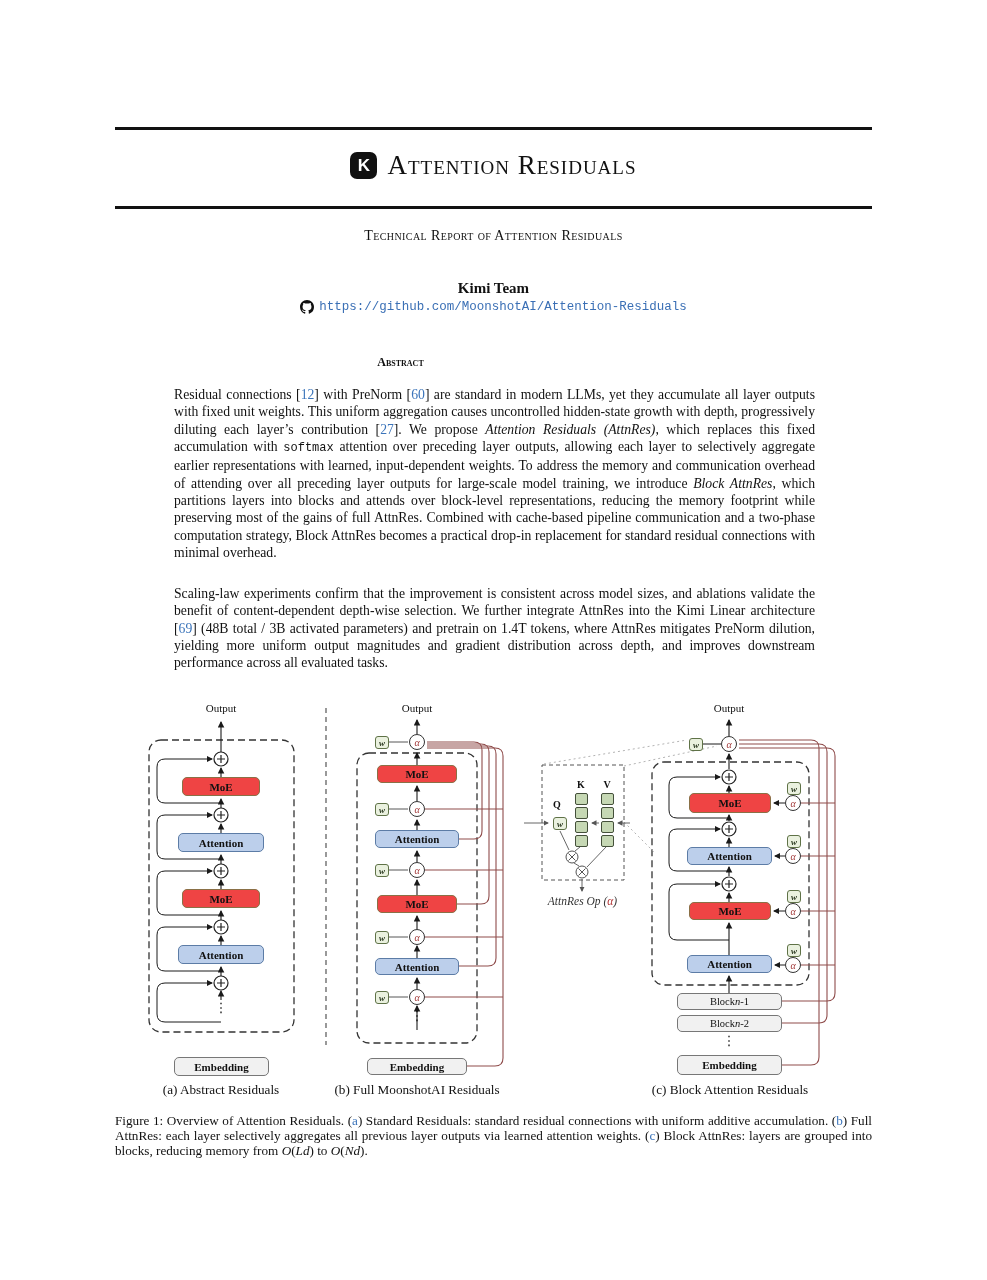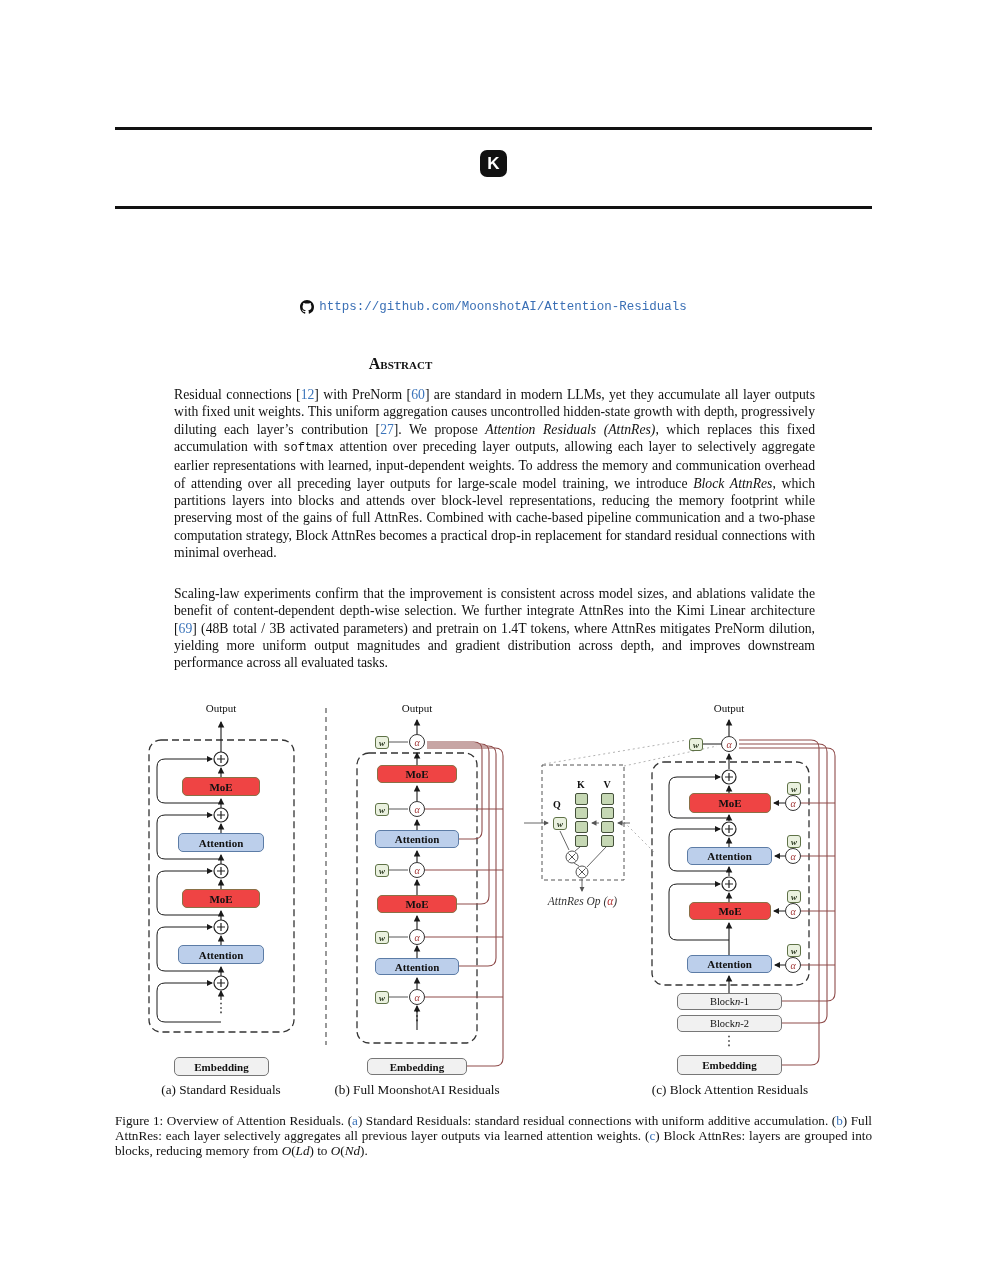--- a/index.html
+++ b/index.html
@@ -10,21 +10,21 @@
   .klogo{width:27px;height:27px;background:#111;border-radius:7px;color:#fff;
          font-family:"Liberation Sans",sans-serif;font-weight:700;font-size:17px;
          display:flex;align-items:center;justify-content:center;}
   .paper-title{font-size:27px;font-weight:400;font-variant:small-caps;letter-spacing:1px;margin:0;}
   .subtitle{position:absolute;left:0;top:228px;width:987px;text-align:center;
             font-variant:small-caps;font-size:14px;letter-spacing:.4px;}
   .author{position:absolute;left:0;top:280px;width:987px;text-align:center;font-weight:700;font-size:15px;}
   .repo-row{position:absolute;left:0;top:300px;width:987px;display:flex;align-items:center;justify-content:center;gap:5px;}
   .repo-link{font-family:"Liberation Mono",monospace;font-size:12.5px;color:#3a6fb5;text-decoration:none;}
   .abs-head{position:absolute;left:0;top:355px;width:801px;text-align:center;font-weight:700;
-            font-variant:small-caps;font-size:16px;}
+            font-variant:small-caps;font-size:12px;}
   .abs-p{position:absolute;left:174px;width:641px;font-size:13.7px;line-height:17.35px;text-align:justify;}
   .c-blue{color:#3b74ba;}
   .c-i{font-style:italic;}
   .c-ired{font-style:italic;color:#b03434;}
   .c-mono{font-family:"Liberation Mono",monospace;font-size:.88em;}
   .figure{position:absolute;left:112px;top:700px;width:764px;height:412px;}
   .figure svg{position:absolute;left:0;top:0;}
   .fbox{position:absolute;box-sizing:border-box;border:1.2px solid #6b6b6b;border-radius:5px;
         display:flex;align-items:center;justify-content:center;font-size:11px;font-weight:700;background:#f1f1f1;}
   .moe{background:#ef4444;border-color:#8a7046;}
@@ -47,24 +47,27 @@
 </style>
 </head>
 <body>
 
 <div class="page">
 
   <div class="rule" style="top:127px;"></div>
 
   <div class="title-row">
     <span class="klogo">K</span>
+    <h1 class="paper-title">Attention Residuals</h1>
   </div>
 
   <div class="rule" style="top:206px;"></div>
 
+  <div class="subtitle">Technical Report of Attention Residuals</div>
+  <div class="author">Kimi Team</div>
 
   <div class="repo-row">
     <svg width="14" height="14" viewBox="0 0 16 16">
       <path fill="#111" d="M8 0C3.58 0 0 3.58 0 8c0 3.54 2.29 6.53 5.47 7.59.4.07.55-.17.55-.38 0-.19-.01-.82-.01-1.49-2.01.37-2.53-.49-2.69-.94-.09-.23-.48-.94-.82-1.13-.28-.15-.68-.52-.01-.53.63-.01 1.08.58 1.23.82.72 1.21 1.87.87 2.33.66.07-.52.28-.87.51-1.07-1.78-.2-3.64-.89-3.64-3.95 0-.87.31-1.59.82-2.15-.08-.2-.36-1.02.08-2.12 0 0 .67-.21 2.2.82.64-.18 1.32-.27 2-.27s1.36.09 2 .27c1.53-1.04 2.2-.82 2.2-.82.44 1.1.16 1.92.08 2.12.51.56.82 1.27.82 2.15 0 3.07-1.87 3.75-3.65 3.95.29.25.54.73.54 1.48 0 1.07-.01 1.93-.01 2.2 0 .21.15.46.55.38A8.01 8.01 0 0 0 16 8c0-4.42-3.58-8-8-8z"></path>
     </svg>
     <a class="repo-link" href="#">https://github.com/MoonshotAI/Attention-Residuals</a>
   </div>
 
   <div class="abs-head">Abstract</div>
   <div class="abs-p" style="top:386px;"><span>Residual connections [</span><span class="c-blue">12</span><span>] with PreNorm [</span><span class="c-blue">60</span><span>] are standard in modern LLMs, yet they accumulate all layer outputs with fixed unit weights. This uniform aggregation causes uncontrolled hidden-state growth with depth, progressively diluting each layer’s contribution [</span><span class="c-blue">27</span><span>]. We propose </span><span class="c-i">Attention Residuals (AttnRes)</span><span>, which replaces this fixed accumulation with </span><span class="c-mono">softmax</span><span> attention over preceding layer outputs, allowing each layer to selectively aggregate earlier representations with learned, input-dependent weights. To address the memory and communication overhead of attending over all preceding layer outputs for large-scale model training, we introduce </span><span class="c-i">Block AttnRes</span><span>, which partitions layers into blocks and attends over block-level representations, reducing the memory footprint while preserving most of the gains of full AttnRes. Combined with cache-based pipeline communication and a two-phase computation strategy, Block AttnRes becomes a practical drop-in replacement for standard residual connections with minimal overhead.</span></div>
@@ -221,21 +224,21 @@
       </g>
     </svg>
 
     <div class="flabel" style="left:79px;top:2px;width:60px;">Output</div>
     <div class="fbox moe" style="left:70px;top:77px;width:78px;height:19px;">MoE</div>
     <div class="fbox attn" style="left:66px;top:133px;width:86px;height:19px;">Attention</div>
     <div class="fbox moe" style="left:70px;top:189px;width:78px;height:19px;">MoE</div>
     <div class="fbox attn" style="left:66px;top:245px;width:86px;height:19px;">Attention</div>
     <div class="fdots" style="left:102px;top:300px;width:14px;">⋮</div>
     <div class="fbox emb" style="left:62px;top:357px;width:95px;height:19px;">Embedding</div>
-    <div class="fcap" style="left:29px;top:382px;width:160px;">(a) Standard Residuals</div>
+    <div class="fcap" style="left:29px;top:382px;width:160px;">(a) Abstract Residuals</div>
 
     <div class="flabel" style="left:275px;top:2px;width:60px;">Output</div>
     <div class="wchip" style="left:263px;top:36px;">w</div>
     <div class="acirc" style="left:297px;top:34px;">α</div>
     <div class="fbox moe" style="left:265px;top:65px;width:80px;height:18px;">MoE</div>
     <div class="wchip" style="left:263px;top:103px;">w</div>
     <div class="acirc" style="left:297px;top:101px;">α</div>
     <div class="fbox attn" style="left:263px;top:130px;width:84px;height:18px;">Attention</div>
     <div class="wchip" style="left:263px;top:164px;">w</div>
     <div class="acirc" style="left:297px;top:162px;">α</div>

